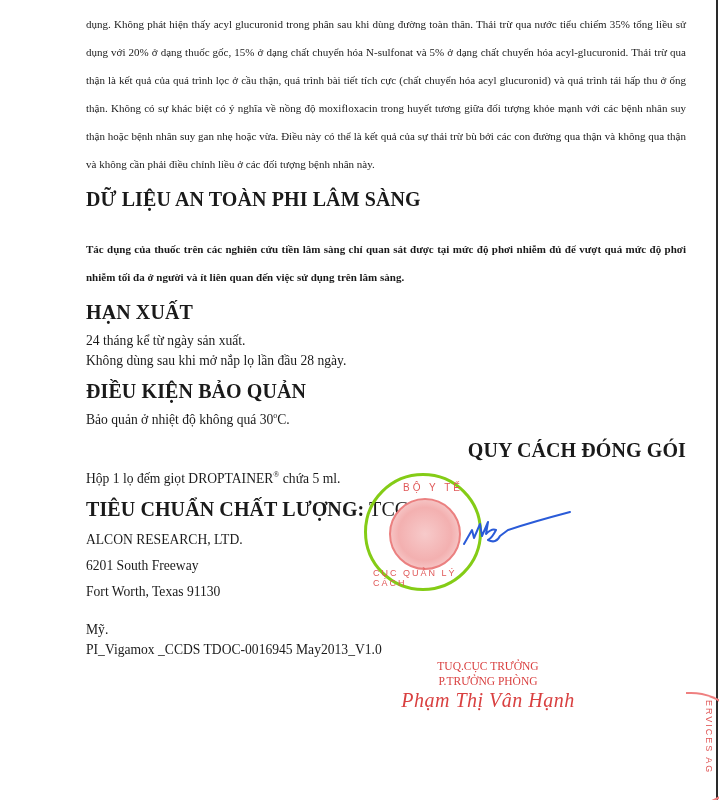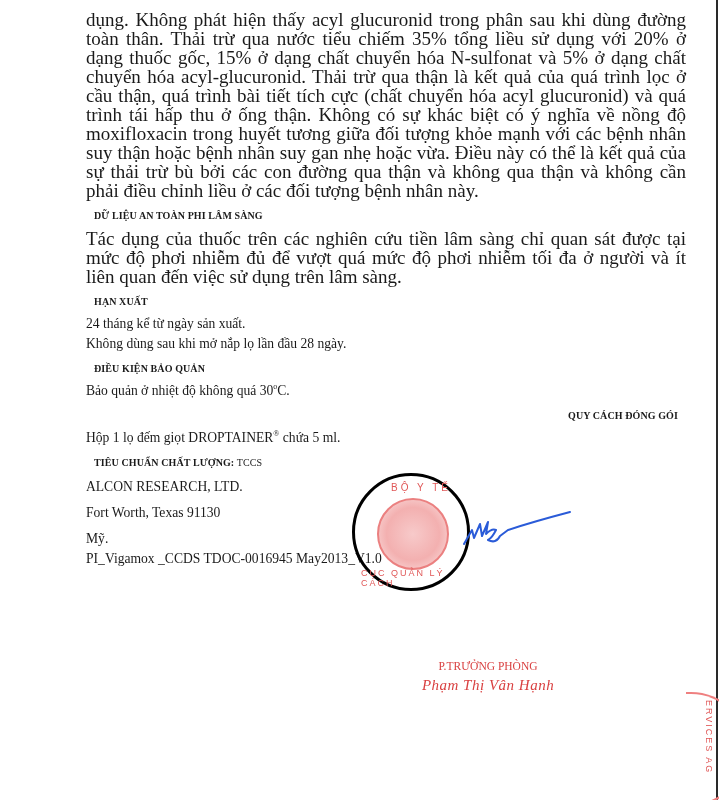--- a/index.html
+++ b/index.html
@@ -8,53 +8,53 @@
     background: #ffffff;
     font-family: "Liberation Serif", "DejaVu Serif", serif;
     color: #1a1a1a;
   }
   .page-border {
     position: absolute; left: 716px; top: 0; width: 2px; height: 800px;
     background: #2a2a2a;
   }
   .content { position: absolute; left: 86px; top: 4px; width: 600px; }
   .para {
-    font-size: 19px; line-height: 19px; text-align: justify;
+    font-size: 11px; line-height: 28px; text-align: justify;
     margin: 0;
   }
   .heading {
-    font-size: 10px; font-weight: bold; margin: 8px; letter-spacing: 0.1px;
+    font-size: 20px; font-weight: bold; margin: 0; letter-spacing: 0.1px;
   }
   .line { font-size: 13.6px; margin: 0; line-height: 18px; }
   .heading-inline-val { font-weight: normal; }
   sup { font-size: 8px; line-height: 0; }
 
   .stamp {
-    position: absolute; left: 352px; top: 473px; width: 118px; height: 118px;
-    border: 3px solid #000000; border-radius: 50%; box-sizing: border-box;
+    position: absolute; left: 364px; top: 473px; width: 118px; height: 118px;
+    border: 3px solid #84cc16; border-radius: 50%; box-sizing: border-box;
   }
   .stamp-inner {
     position: absolute; left: 22px; top: 22px; width: 68px; height: 68px;
     border: 2px solid #eb8080; border-radius: 50%;
     background: radial-gradient(circle, #f7caca 0%, #f3b0b0 55%, #fbe5e5 100%);
   }
   .stamp-text {
     position: absolute; color: #e05858; font-family: "Liberation Sans", sans-serif;
     font-size: 10px; letter-spacing: 3px;
   }
   .signature {
     position: absolute; left: 462px; top: 510px; width: 110px; height: 40px;
   }
   .sig-block {
     position: absolute; left: 398px; top: 659px; width: 180px; text-align: center;
     color: #d94040; font-size: 11.5px; line-height: 15px;
   }
   .sig-name {
     font-family: "Liberation Serif", serif; font-style: italic;
-    font-size: 15px; color: #d94040; margin-top: 4px; letter-spacing: 0.5px;
+    font-size: 20px; color: #d94040; margin-top: 4px; letter-spacing: 0.5px;
   }
   .side-stamp {
     position: absolute; left: 686px; top: 692px; width: 60px; height: 110px;
     border: 2px solid #ef8080; border-right: none; border-radius: 60px 0 0 60px;
     border-color: #ef8080;
     transform: scaleX(-1);
   }
   .side-stamp-text {
     position: absolute; left: 700px; top: 700px; width: 14px;
     color: #e05858; font-family: "Liberation Sans", sans-serif; font-size: 9px;
@@ -63,50 +63,52 @@
 </style>
 </head>
 <body>
 
 <div class="page-border"></div>
 
 <div class="content">
   <p class="para" style="margin-top:6px;">dụng. Không phát hiện thấy acyl glucuronid trong phân sau khi dùng đường toàn thân. Thải trừ qua nước tiểu chiếm 35% tổng liều sử dụng với 20% ở dạng thuốc gốc, 15% ở dạng chất chuyển hóa N-sulfonat và 5% ở dạng chất chuyển hóa acyl-glucuronid. Thải trừ qua thận là kết quả của quá trình lọc ở cầu thận, quá trình bài tiết tích cực (chất chuyển hóa acyl glucuronid) và quá trình tái hấp thu ở ống thận. Không có sự khác biệt có ý nghĩa về nồng độ moxifloxacin trong huyết tương giữa đối tượng khỏe mạnh với các bệnh nhân suy thận hoặc bệnh nhân suy gan nhẹ hoặc vừa. Điều này có thể là kết quả của sự thải trừ bù bởi các con đường qua thận và không qua thận và không cần phải điều chỉnh liều ở các đối tượng bệnh nhân này.</p>
 
   <h3 class="heading" style="margin-top:10px;">DỮ LIỆU AN TOÀN PHI LÂM SÀNG</h3>
-  <p class="para" style="margin-top:8px;">Tác dụng của thuốc trên các nghiên cứu tiền lâm sàng chỉ quan sát được tại mức độ phơi nhiễm đủ để vượt quá mức độ phơi nhiễm tối đa ở người và ít liên quan đến việc sử dụng trên lâm sàng.</p>
+  <p class="para" style="margin-top:24px;font-weight:bold;">Tác dụng của thuốc trên các nghiên cứu tiền lâm sàng chỉ quan sát được tại mức độ phơi nhiễm đủ để vượt quá mức độ phơi nhiễm tối đa ở người và ít liên quan đến việc sử dụng trên lâm sàng.</p>
 
   <h3 class="heading" style="margin-top:10px;">HẠN XUẤT</h3>
   <p class="line" style="margin-top:8px;">24 tháng kể từ ngày sản xuất.</p>
   <p class="line" style="margin-top:2px;">Không dùng sau khi mở nắp lọ lần đầu 28 ngày.</p>
 
   <h3 class="heading" style="margin-top:10px;">ĐIỀU KIỆN BẢO QUẢN</h3>
   <p class="line" style="margin-top:8px;"><span>Bảo quản ở nhiệt độ không quá 30</span><sup>o</sup><span>C.</span></p>
 
   <h3 class="heading" style="margin-top:10px;text-align:right;">QUY CÁCH ĐÓNG GÓI</h3>
   <p class="line" style="margin-top:8px;"><span>Hộp 1 lọ đếm giọt DROPTAINER</span><sup>®</sup><span> chứa 5 ml.</span></p>
 
   <h3 class="heading" style="margin-top:10px;"><span>TIÊU CHUẨN CHẤT LƯỢNG:</span><span class="heading-inline-val"> TCCS</span></h3>
 
   <p class="line" style="margin-top:10px;">ALCON RESEARCH, LTD.</p>
+  <p class="line" style="margin-top:8px;">6201 South Freeway</p>
   <p class="line" style="margin-top:8px;">Fort Worth, Texas 91130</p>
-  <p class="line" style="margin-top:8px;">Mỹ.</p>
+  <p class="line" style="margin-top:20px;">Mỹ.</p>
 
   <p class="line" style="margin-top:2px;">PI_Vigamox _CCDS TDOC-0016945 May2013_V1.0</p>
 </div>
 
 <div class="stamp">
   <div class="stamp-inner"></div>
   <span class="stamp-text" style="left:36px; top:6px;">BỘ Y TẾ</span>
   <span class="stamp-text" style="left:6px; top:92px; font-size:9px; letter-spacing:2px;">CỤC QUẢN LÝ CÁCH</span>
 </div>
 
 <svg class="signature" viewBox="0 0 110 40">
   <path d="M2 34 L10 20 L12 28 L18 14 L20 26 L26 12 L24 24 Q30 18 34 20 Q30 28 26 30 Q34 34 38 26 L46 20 Q70 12 108 2" fill="none" stroke="#2a5bd8" stroke-width="2" stroke-linecap="round" stroke-linejoin="round"></path>
 </svg>
 
 <div class="sig-block">
+  <div>TUQ.CỤC TRƯỞNG</div>
   <div>P.TRƯỞNG PHÒNG</div>
   <div class="sig-name">Phạm Thị Vân Hạnh</div>
 </div>
 
 <div class="side-stamp"></div>
 <div class="side-stamp-text">ERVICES AG</div>
 
 </body></html>

